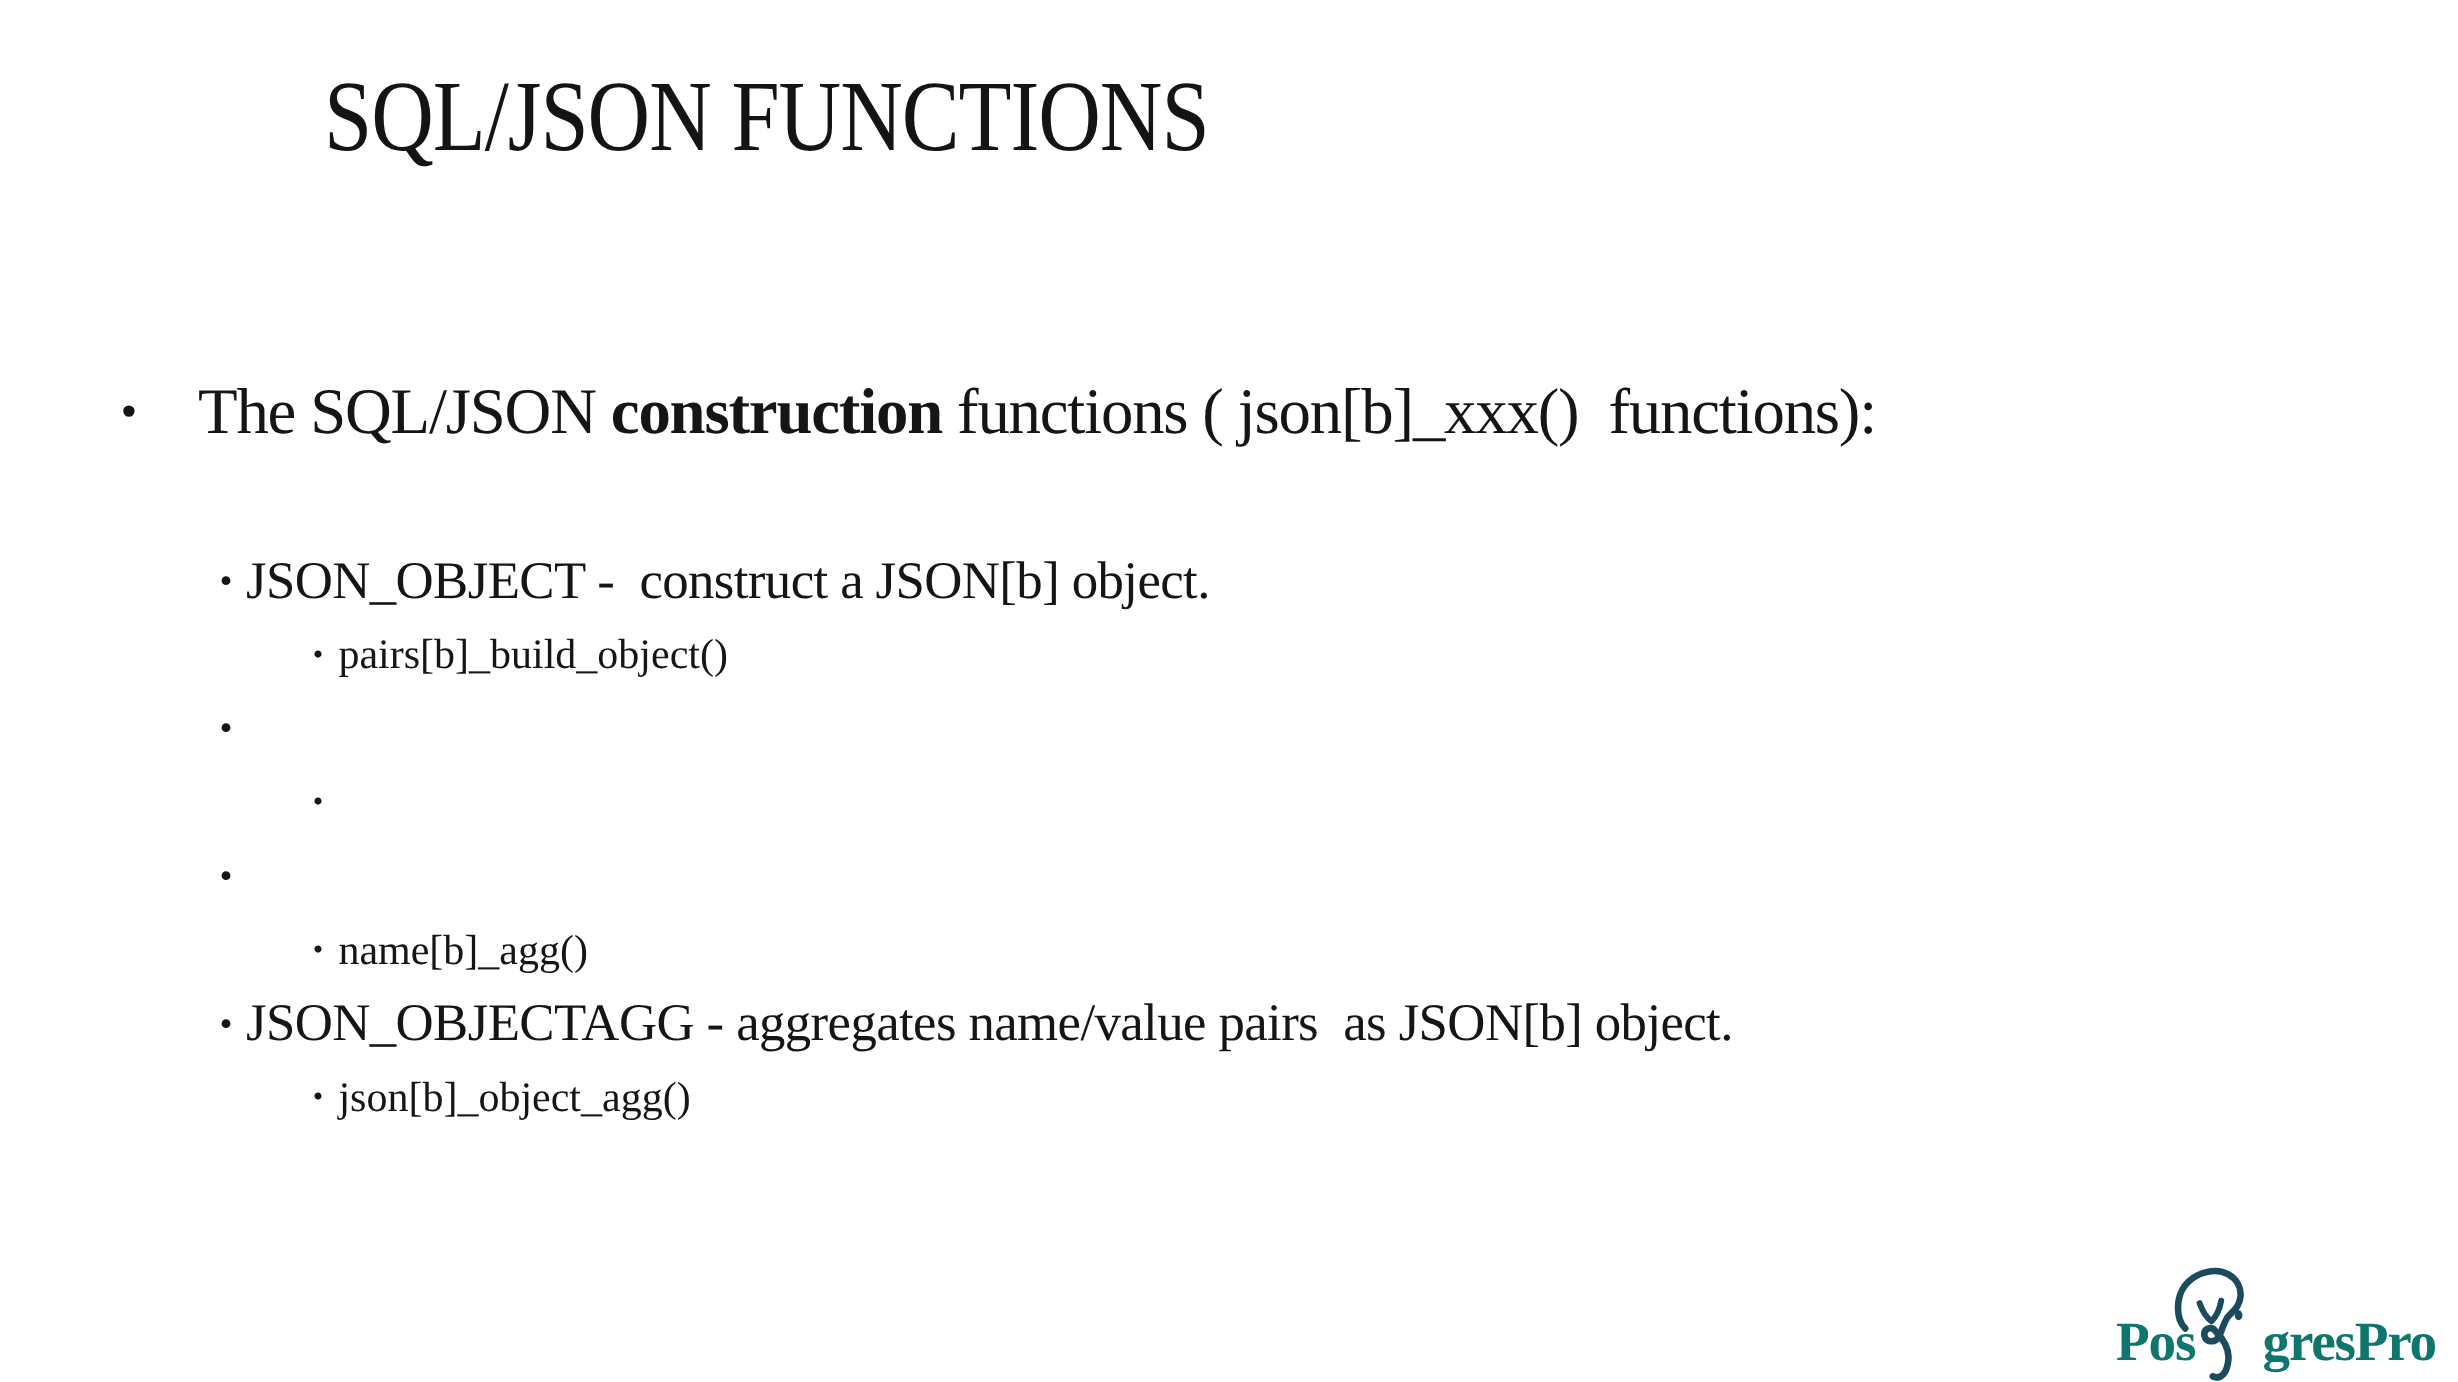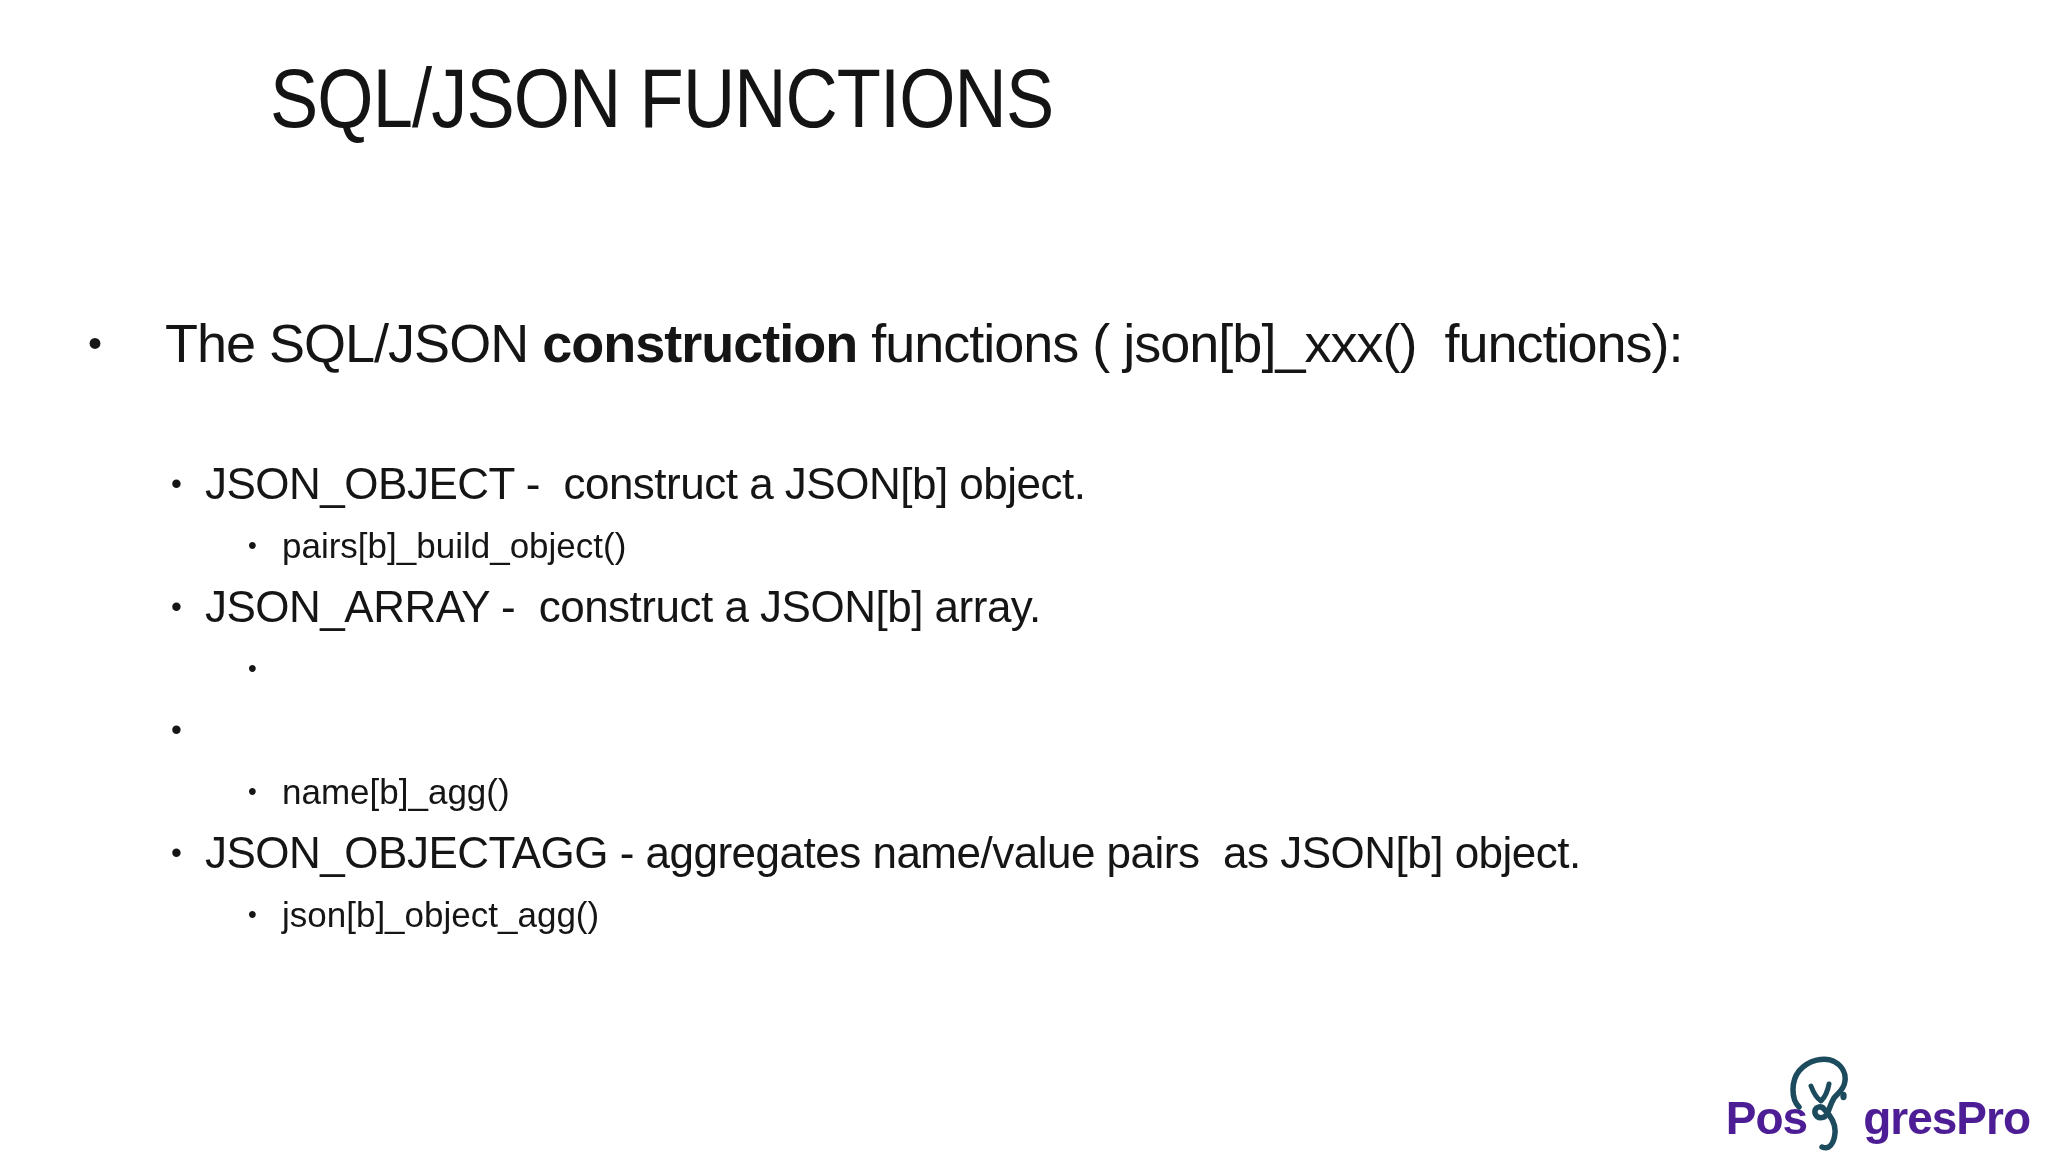--- a/index.html
+++ b/index.html
@@ -2,22 +2,23 @@
 <html><head>
 <meta charset="utf-8">
 <style>
   html, body { margin: 0; padding: 0; background: #ffffff; }
   .slide {
     position: relative;
     width: 2048px;
     height: 1152px;
     background: #ffffff;
     overflow: hidden;
-    font-family: Liberation Sans, sans-serif;
+    font-family: Liberation Serif, serif;
     color: #151515;
+    text-align: center;
   }
 
   
   .title {
     position: absolute;
     left: 270px;
     top: 46px;
     margin: 0;
     font-size: 84px;
     font-weight: 400;
@@ -84,21 +85,21 @@
   }
   .l2 span, .l3 span { white-space: pre-wrap; }
 
   
   .logo {
     position: absolute;
     right: 18px;
     bottom: 8px;
     display: flex;
     align-items: flex-end;
-    color: #4c1d95;
+    color: #0f766e;
     font-weight: 700;
     font-size: 46px;
     line-height: 52px;
     letter-spacing: -1px;
   }
   .logo .elephant {
     width: 70px;
     height: 104px;
     margin-left: -20px;
     margin-right: 6px;
@@ -128,21 +129,20 @@
       </div>
       <div class="l3">
         <span class="b3">•</span>
         <span>pairs[b]_build_object()</span>
       </div>
     </div>
 
     <div class="group">
       <div class="l2">
         <span class="b2">•</span>
-        <span>JSON_ARRAY -  construct a JSON[b] array.</span>
       </div>
       <div class="l3">
         <span class="b3">•</span>
       </div>
     </div>
 
     <div class="group">
       <div class="l2">
         <span class="b2">•</span>
       </div>

